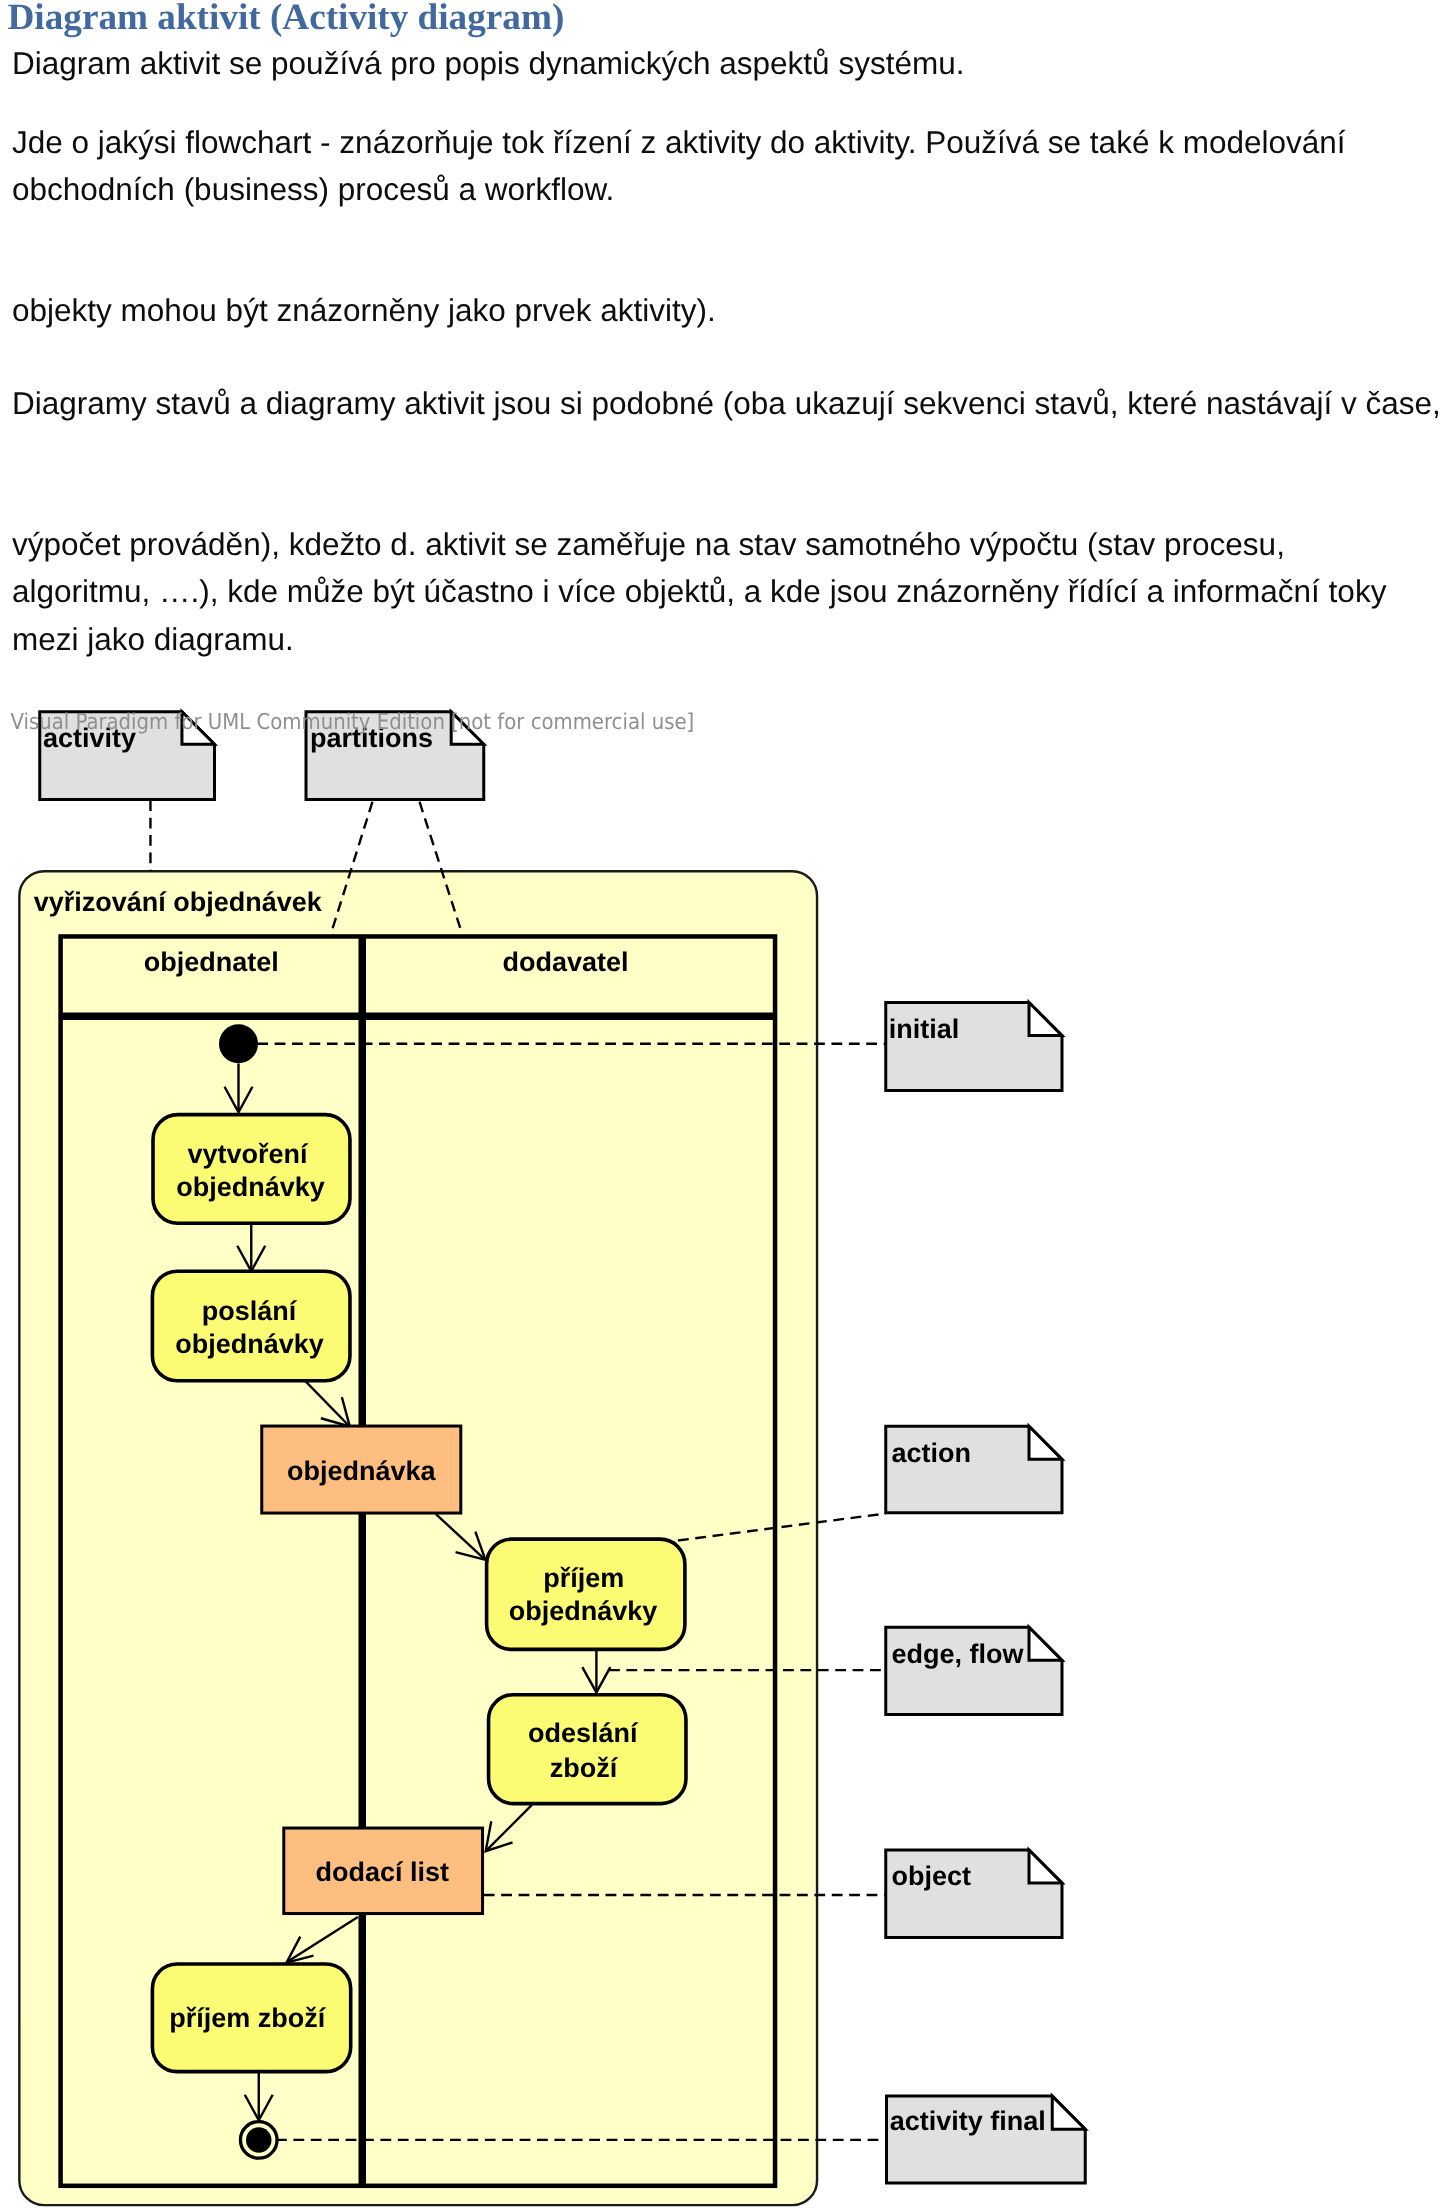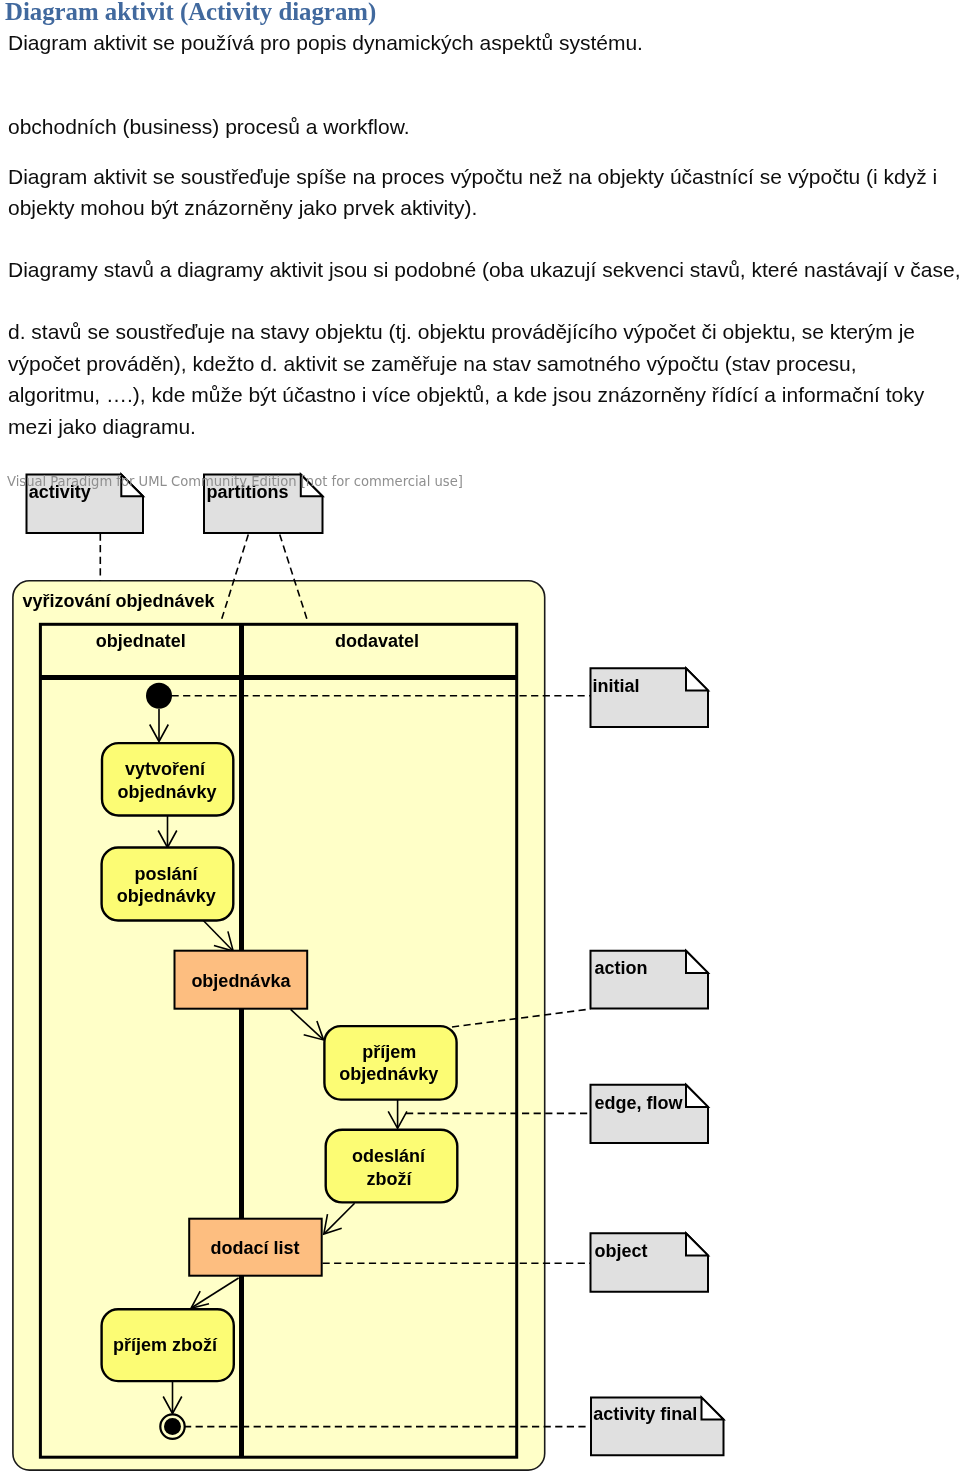--- a/index.html
+++ b/index.html
@@ -12,25 +12,24 @@
   .wm{font-family:"DejaVu Sans Condensed","DejaVu Sans",sans-serif;font-size:14.6px;fill:#8f8f8f;}
   .dlabel{font-family:"Liberation Sans",sans-serif;font-weight:bold;font-size:18px;fill:#000;}
   .mid{text-anchor:middle;}
 </style>
 </head>
 <body>
 
 <div id="page">
   <div class="h1">Diagram aktivit (Activity diagram)</div>
   <div class="tline" style="top:31.8px">Diagram aktivit se používá pro popis dynamických aspektů systému.</div>
+  <div class="tline" style="top:84.8px">Jde o jakýsi flowchart - znázorňuje tok řízení z aktivity do aktivity. Používá se také k modelování</div>
   <div class="tline" style="top:116.2px">obchodních (business) procesů a workflow.</div>
-  <div class="tline" style="top:165.5px">Diagram aktivit se soustřeďuje spíše na proces výpočtu než na objekty účastnící se výpočtu (i když i</div>
   <div class="tline" style="top:196.9px">objekty mohou být znázorněny jako prvek aktivity).</div>
   <div class="tline" style="top:258.5px">Diagramy stavů a diagramy aktivit jsou si podobné (oba ukazují sekvenci stavů, které nastávají v čase,</div>
-  <div class="tline" style="top:321.3px">d. stavů se soustřeďuje na stavy objektu (tj. objektu provádějícího výpočet či objektu, se kterým je</div>
   <div class="tline" style="top:384.1px">algoritmu, ….), kde může být účastno i více objektů, a kde jsou znázorněny řídící a informační toky</div>
   <div class="tline" style="top:352.7px">výpočet prováděn), kdežto d. aktivit se zaměřuje na stav samotného výpočtu (stav procesu,</div>
   <div class="tline" style="top:415.5px">mezi jako diagramu.</div>
 
   <svg id="diagram" viewBox="0 0 960 1473" width="960" height="1473">
 
     <g>
       <rect x="12.9" y="580.8" width="531.8" height="889.3" rx="16.5" ry="16.5" fill="#ffffc8" stroke="#1a1a1a" stroke-width="1.6"></rect>
       <text class="dlabel" x="22.5" y="607">vyřizování objednávek</text>
     </g>

